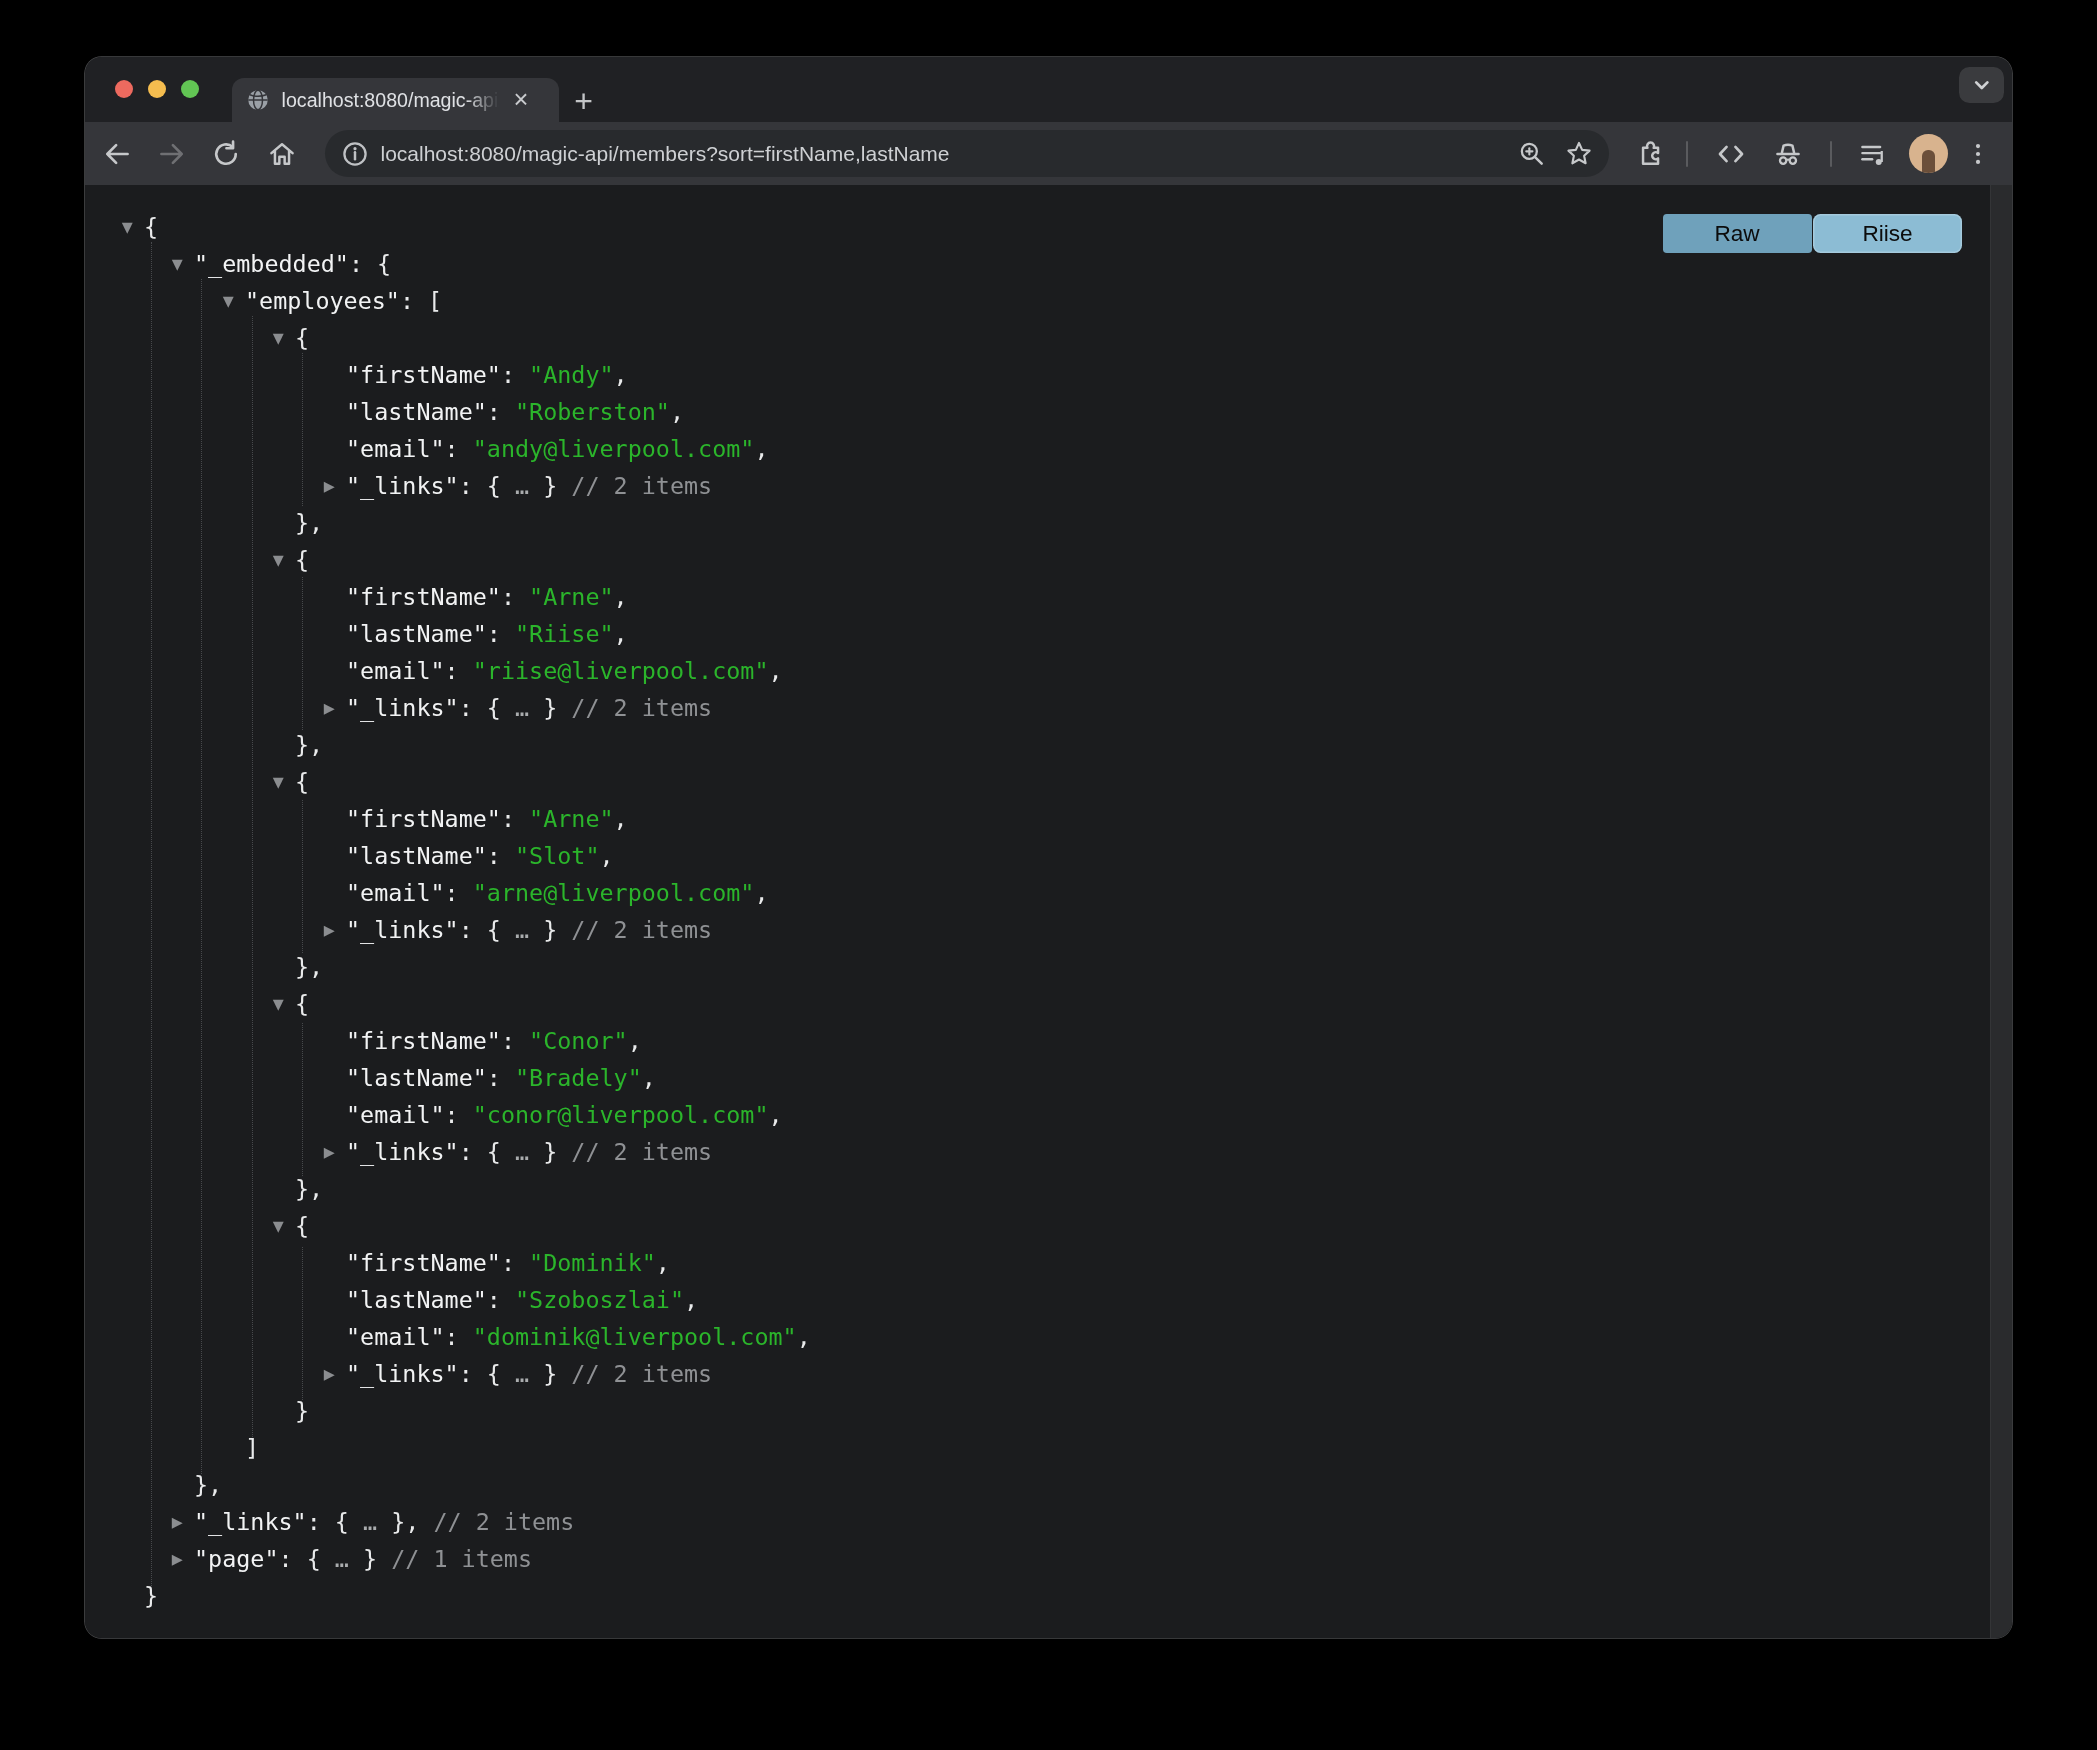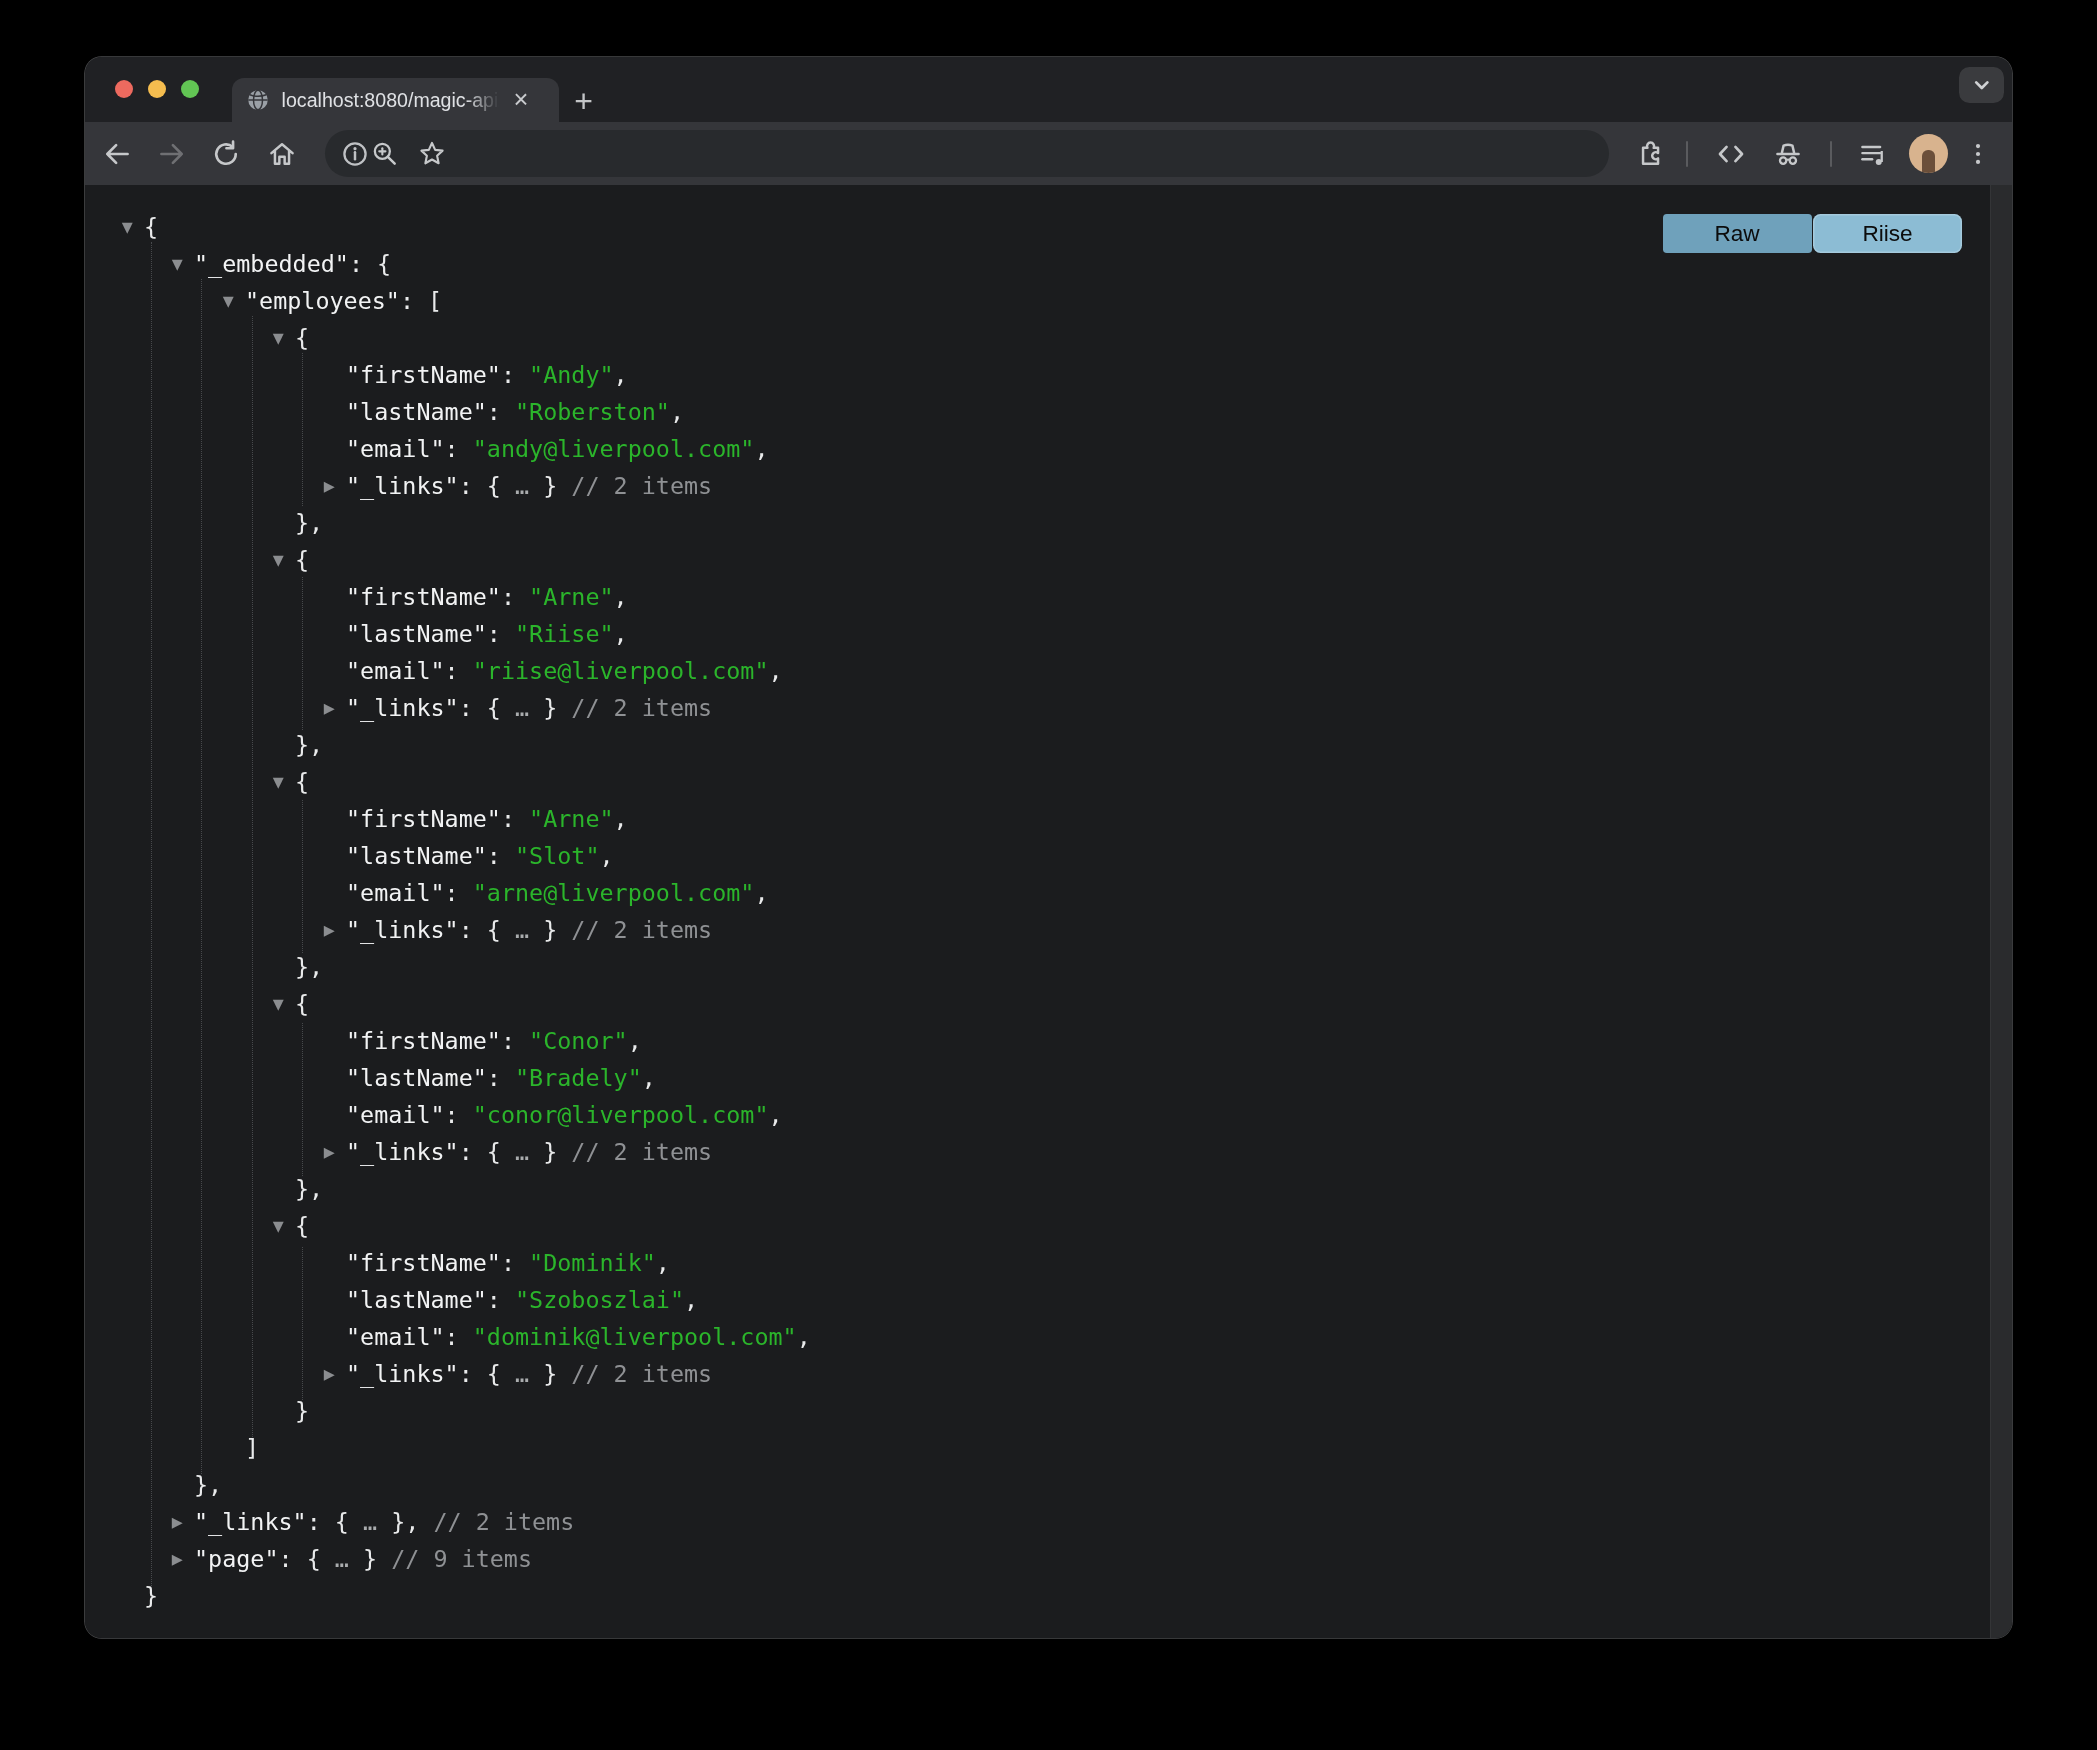--- a/index.html
+++ b/index.html
@@ -146,20 +146,21 @@
     </span>
 
     <div class="url-pill">
       <span class="pill-icon">
         <svg viewBox="0 0 34 34" width="30" height="30">
           <circle cx="17" cy="17" r="12" fill="none" stroke="#bfc1c4" stroke-width="2.6"></circle>
           <line x1="17" y1="15" x2="17" y2="23" stroke="#bfc1c4" stroke-width="2.8" stroke-linecap="round"></line>
           <circle cx="17" cy="11" r="1.8" fill="#bfc1c4"></circle>
         </svg>
       </span>
+      <span class="url-text">localhost:8080/magic-api/members?sort=firstName,lastName</span>
       <span class="pill-icon">
         <svg viewBox="0 0 34 34" width="30" height="30">
           <circle cx="14" cy="14" r="8.5" fill="none" stroke="#c6c8ca" stroke-width="2.6"></circle>
           <line x1="20.5" y1="20.5" x2="28" y2="28" stroke="#c6c8ca" stroke-width="2.8" stroke-linecap="round"></line>
           <line x1="10.5" y1="14" x2="17.5" y2="14" stroke="#c6c8ca" stroke-width="2.4" stroke-linecap="round"></line>
           <line x1="14" y1="10.5" x2="14" y2="17.5" stroke="#c6c8ca" stroke-width="2.4" stroke-linecap="round"></line>
         </svg>
       </span>
       <span class="pill-icon" style="margin-left:16.6px">
         <svg viewBox="0 0 34 34" width="30" height="30">
@@ -241,21 +242,21 @@
         <div class="json-row" style="padding-left: 210px;"><span class="tok-p">},</span></div>
         <div class="json-row" style="padding-left: 210px;"><span class="tri" style="left: 182px;">▼</span><span class="tok-p">{</span></div>
         <div class="json-row" style="padding-left: 261px;"><span class="tok-k">"firstName"</span><span class="tok-p">: </span><span class="tok-s">"Dominik"</span><span class="tok-p">,</span></div>
         <div class="json-row" style="padding-left: 261px;"><span class="tok-k">"lastName"</span><span class="tok-p">: </span><span class="tok-s">"Szoboszlai"</span><span class="tok-p">,</span></div>
         <div class="json-row" style="padding-left: 261px;"><span class="tok-k">"email"</span><span class="tok-p">: </span><span class="tok-s">"dominik@liverpool.com"</span><span class="tok-p">,</span></div>
         <div class="json-row" style="padding-left: 261px;"><span class="tri" style="left: 233px;">▶</span><span class="tok-k">"_links"</span><span class="tok-p">: </span><span class="tok-p">{</span><span class="tok-e"> … </span><span class="tok-p">}</span><span class="tok-c"> // 2 items</span></div>
         <div class="json-row" style="padding-left: 210px;"><span class="tok-p">}</span></div>
         <div class="json-row" style="padding-left: 160px;"><span class="tok-p">]</span></div>
         <div class="json-row" style="padding-left: 109px;"><span class="tok-p">},</span></div>
         <div class="json-row" style="padding-left: 109px;"><span class="tri" style="left: 81px;">▶</span><span class="tok-k">"_links"</span><span class="tok-p">: </span><span class="tok-p">{</span><span class="tok-e"> … </span><span class="tok-p">},</span><span class="tok-c"> // 2 items</span></div>
-        <div class="json-row" style="padding-left: 109px;"><span class="tri" style="left: 81px;">▶</span><span class="tok-k">"page"</span><span class="tok-p">: </span><span class="tok-p">{</span><span class="tok-e"> … </span><span class="tok-p">}</span><span class="tok-c"> // 9 items</span></div>
+        <div class="json-row" style="padding-left: 109px;"><span class="tri" style="left: 81px;">▶</span><span class="tok-k">"page"</span><span class="tok-p">: </span><span class="tok-p">{</span><span class="tok-e"> … </span><span class="tok-p">}</span><span class="tok-c"> // 1 items</span></div>
         <div class="json-row" style="padding-left: 59px;"><span class="tok-p">}</span></div>
         <div class="guide" style="left: 217px; top: 168px; height: 153px;"></div>
         <div class="guide" style="left: 217px; top: 392px; height: 153px;"></div>
         <div class="guide" style="left: 217px; top: 615px; height: 153px;"></div>
         <div class="guide" style="left: 217px; top: 838px; height: 153px;"></div>
         <div class="guide" style="left: 217px; top: 1062px; height: 153px;"></div>
         <div class="guide" style="left: 167px; top: 131px; height: 1121px;"></div>
         <div class="guide" style="left: 116px; top: 94px; height: 1195px;"></div>
         <div class="guide" style="left: 66px; top: 57px; height: 1344px;"></div>
       </div>

